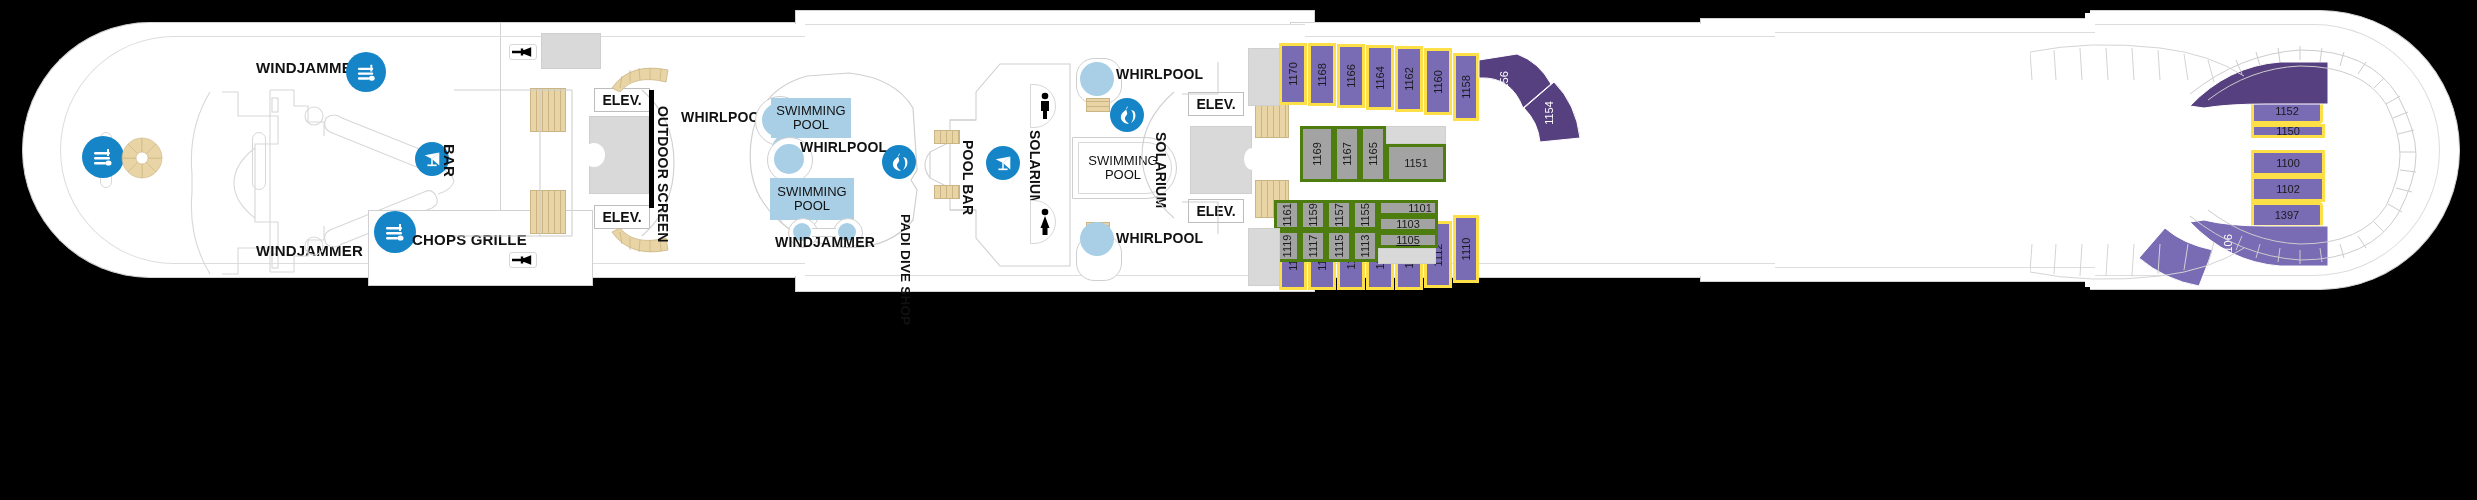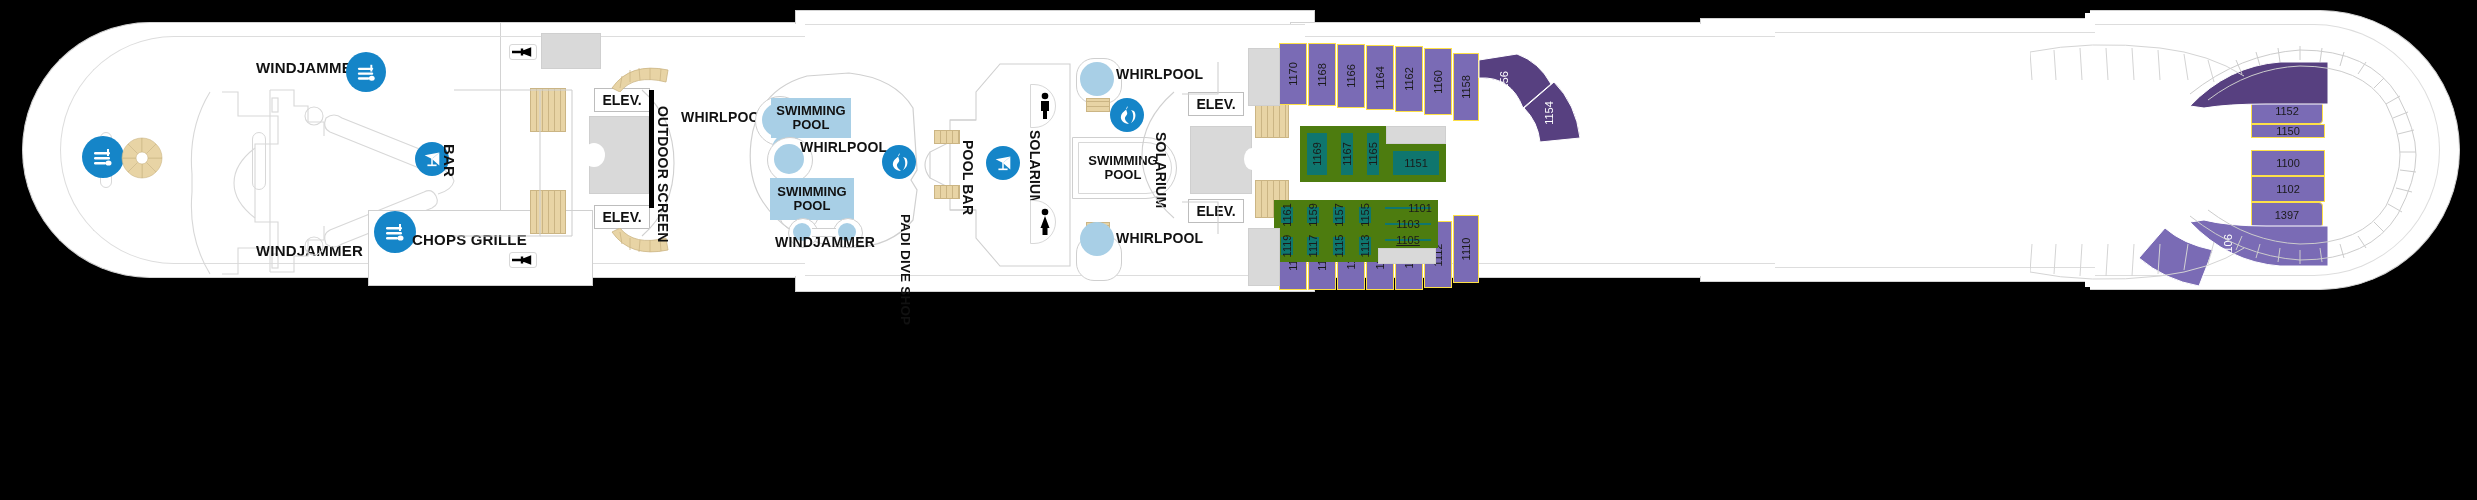--- a/index.html
+++ b/index.html
@@ -37,46 +37,46 @@
   .icon{position:absolute;border-radius:50%;background:#1585c8;display:flex;
         align-items:center;justify-content:center;}
   .icon svg{display:block;}
 
   
   .elev{position:absolute;background:#fff;border:1px solid #bdbdbd;box-sizing:border-box;
         display:flex;align-items:center;justify-content:center;font-weight:bold;font-size:14px;color:#111;}
 
   
   .pool{position:absolute;background:#a8cfe6;box-sizing:border-box;display:flex;
-        align-items:center;justify-content:center;text-align:center;font-weight:bold;
+        align-items:center;justify-content:center;text-align:center;font-weight:normal;
         font-size:13px;line-height:1.08;color:#111;}
   .wpool{position:absolute;background:#a8cfe6;border-radius:50%;}
   .wring{position:absolute;border-radius:50%;background:#fff;border:1px solid #cfcfcf;}
   .pool-outline{position:absolute;border:1px solid #cfcfcf;box-sizing:border-box;background:#fff;}
 
   
   .tan{position:absolute;background:#e8d4a5;border:1px solid #cbb584;box-sizing:border-box;}
   .tan-lines{position:absolute;background:
     repeating-linear-gradient(90deg,#e8d4a5 0 5px,#cbb584 5px 6px);
     border:1px solid #cbb584;box-sizing:border-box;}
   .tan-lines-h{position:absolute;background:
     repeating-linear-gradient(0deg,#e8d4a5 0 4px,#cbb584 4px 5px);
     border:1px solid #cbb584;box-sizing:border-box;}
 
   
   .grey{position:absolute;background:#d9d9d9;border:1px solid #cfcfcf;box-sizing:border-box;}
 
   
-  .cab{position:absolute;box-sizing:border-box;border:1px solid #fde047;
+  .cab{position:absolute;box-sizing:border-box;border:3px solid #fde047;
        display:flex;align-items:center;justify-content:center;
        font-size:11px;color:#1a1a1a;font-family:"Liberation Sans",sans-serif;}
   .cab.v span{transform:rotate(-90deg);white-space:nowrap;display:block;}
   .cab.purple{background:#7a6bb5;}
   .cab.dpurple{background:#574080;color:#fff;}
-  .cab.tan{background:#0f766e;border:7px solid #4d7c0f;}
+  .cab.tan{background:#a3a3a3;border:3px solid #4d7c0f;}
   .cab.grey{background:#d9d9d9;border:1px solid #cfcfcf;}
 
   
   #outdoor-screen-bar{position:absolute;background:#000;}
 
   .thin{position:absolute;border:1px solid #d8d8d8;box-sizing:border-box;border-radius:8px;background:#fff;}
 </style>
 </head>
 <body>
 

